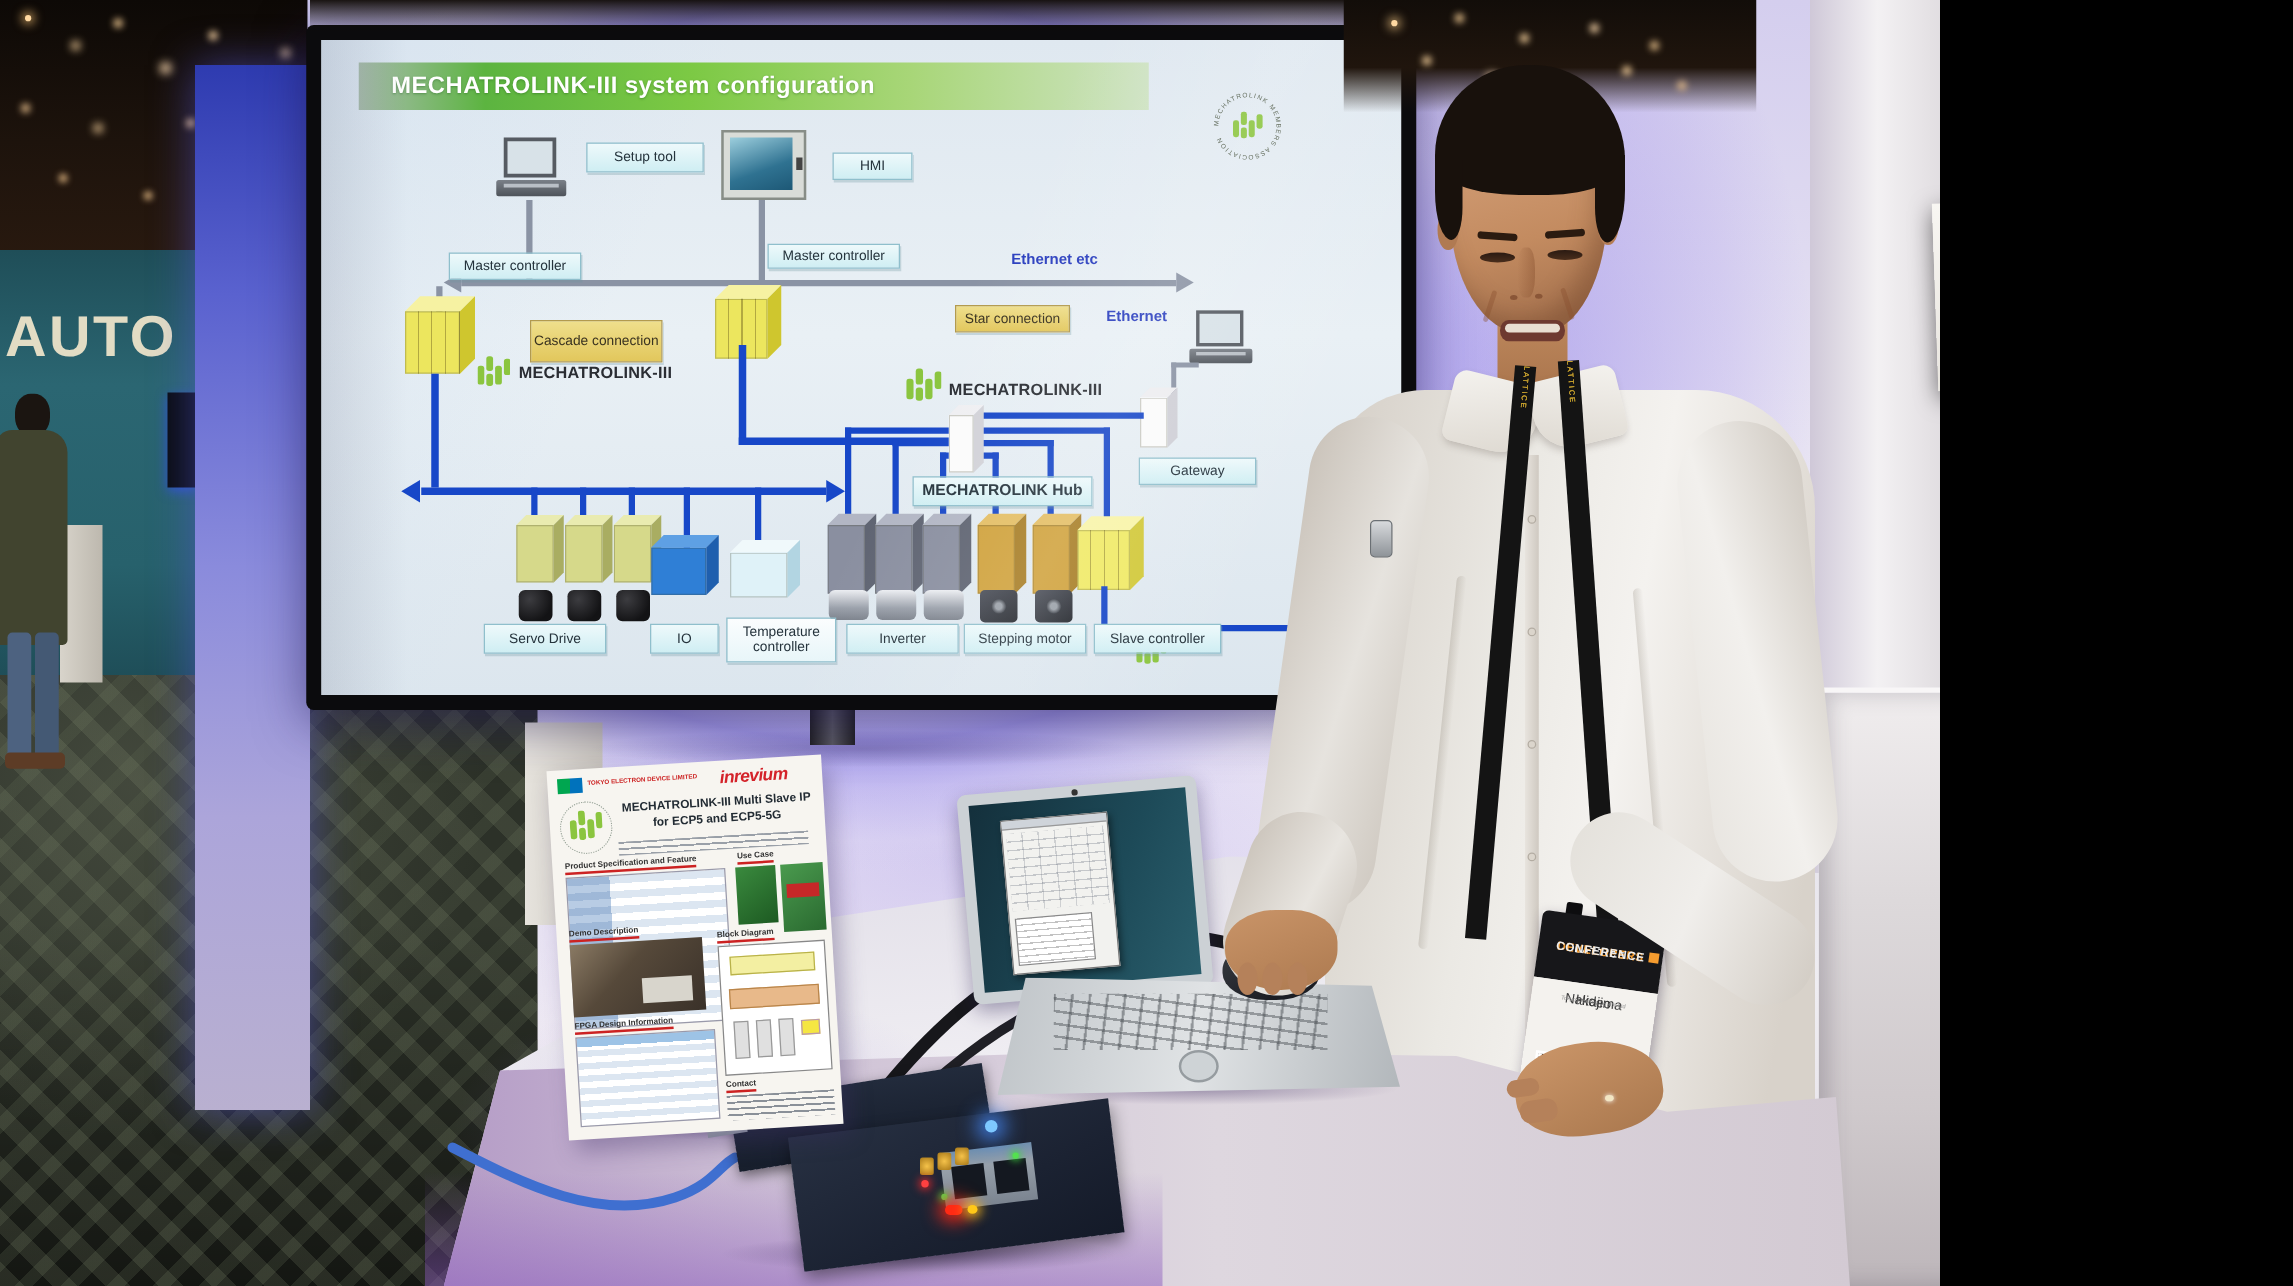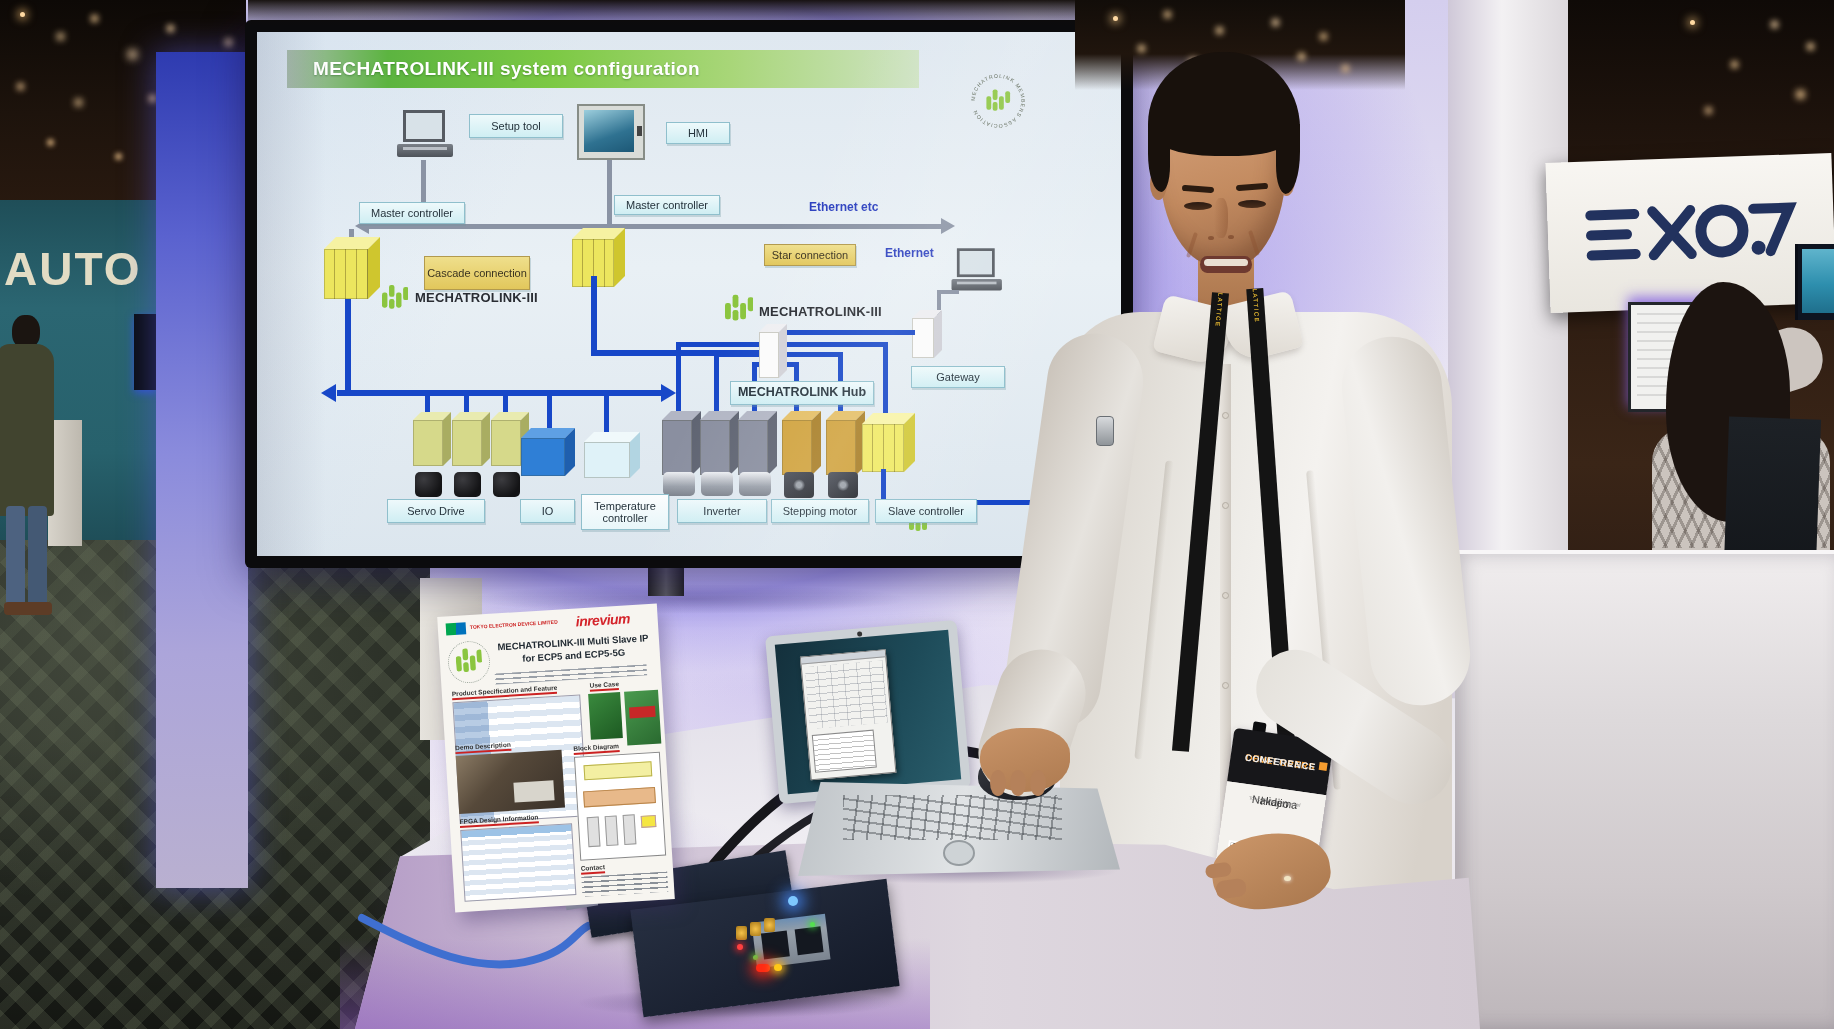--- a/index.html
+++ b/index.html
@@ -1,16 +1,16 @@
 <!DOCTYPE html>
 <html><head>
 <meta charset="utf-8">
 <style>
   html,body{margin:0;padding:0;background:#000;}
-  #scene{position:relative;width:1834px;height:1029px;overflow:hidden;
+  #scene{position:relative;width:1552px;height:1029px;overflow:hidden;
          background:#0f0b08;font-family:"Liberation Sans",sans-serif;}
   #scene *{position:absolute;box-sizing:border-box;}
 
   
   .ceiling-left{left:0;top:0;width:248px;height:205px;z-index:3;
     background:linear-gradient(180deg,#0d0906 0%,#1d130c 55%,#28190f 100%);}
   .lights{width:5px;height:5px;border-radius:50%;background:#ffd9a2;z-index:4;}
   .lights.l1{left:20px;top:12px;box-shadow:0 0 8px 3px rgba(255,200,120,.6),38px 22px 7px 1px #ffd9a2,72px 4px 6px 1px #f7cf96,110px 40px 8px 2px #ffdcae,148px 14px 6px 1px #ffd9a2,186px 54px 8px 2px #f7cf96,-2px 72px 6px 1px #e8bf8c,56px 88px 7px 1px #ffd9a2,130px 84px 6px 1px #f0c890,206px 28px 7px 1px #ffdcae,222px 98px 6px 1px #e8bf8c,28px 128px 5px 1px #cfa877,96px 142px 5px 1px #cfa877;}
   .ceil-strip{left:248px;top:0;width:830px;height:26px;z-index:16;
     background:linear-gradient(180deg,rgba(16,11,7,.95),rgba(16,11,7,0));}

